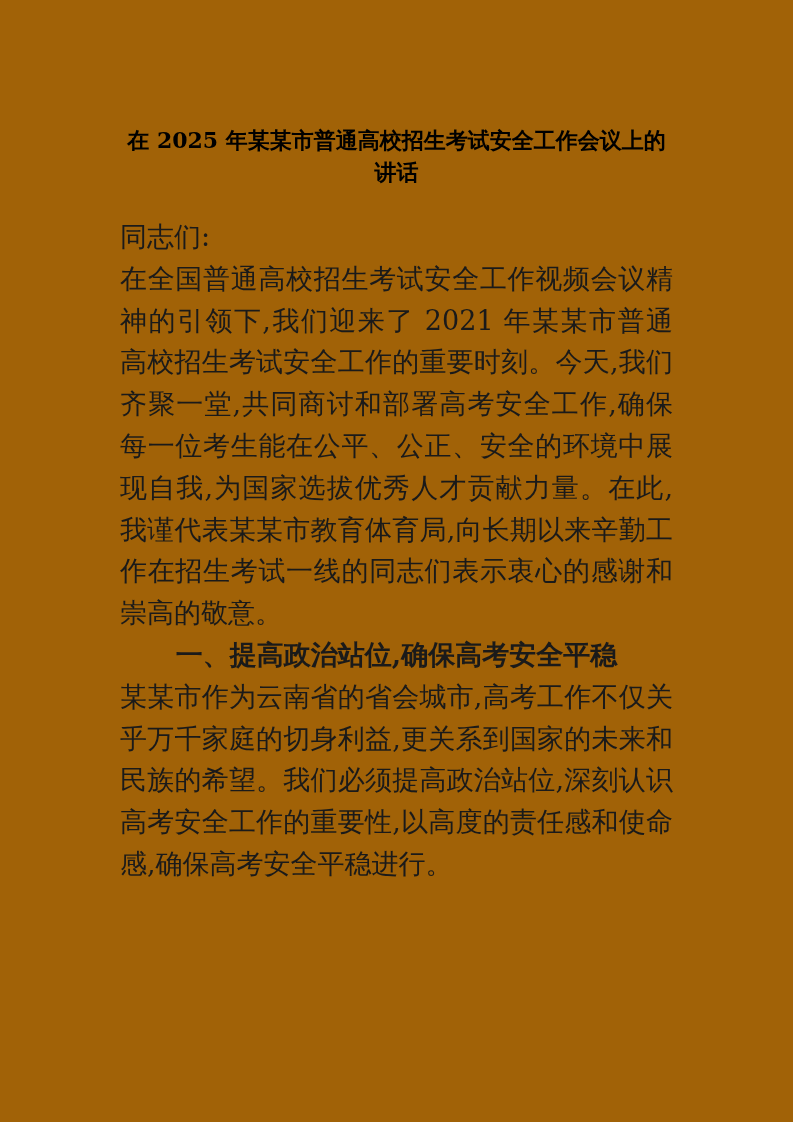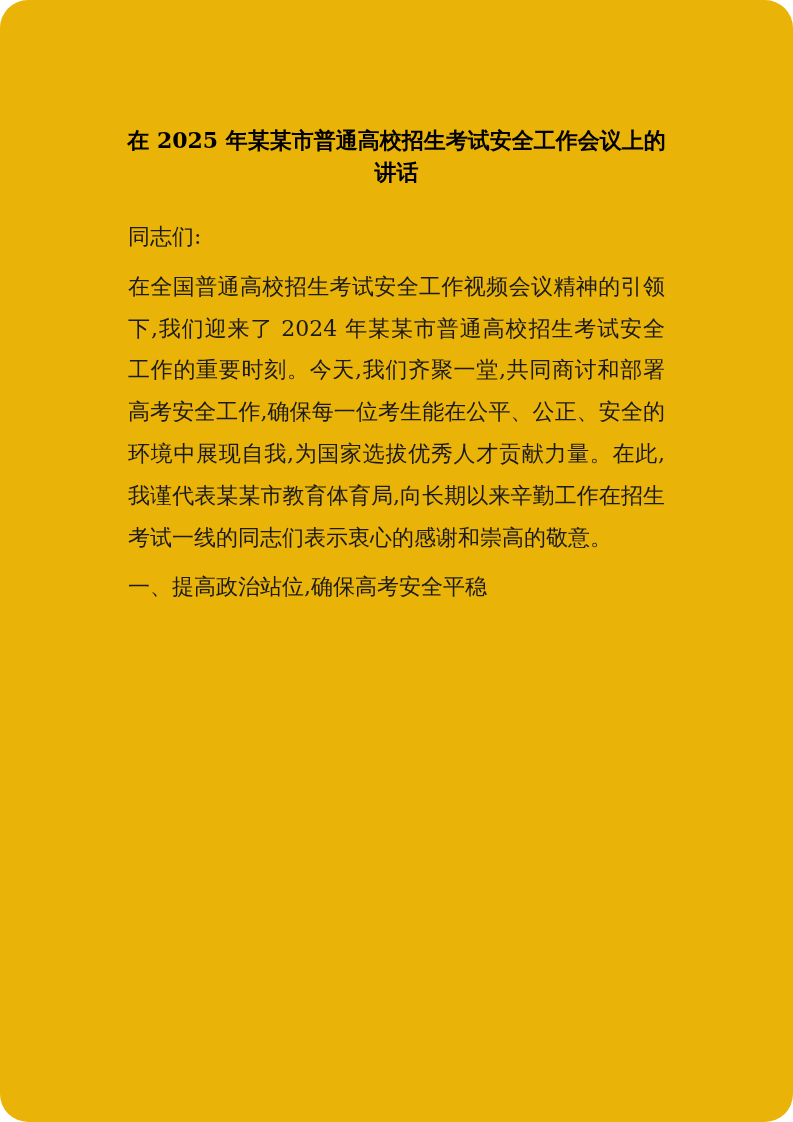--- a/index.html
+++ b/index.html
@@ -4,63 +4,64 @@
 <style>
   html, body {
     margin: 0;
     padding: 0;
     background: #ffffff;
   }
   .page {
     position: relative;
     width: 793px;
     height: 1122px;
-    background: #eab308;
+    background: #a16207;
     overflow: hidden;
     color: #1a1a1a;
     font-family: "DejaVu Serif", serif;
-    border-radius: 28px;
   }
   .content {
     position: absolute;
     left: 120px;
     top: 124px;
     width: 553px;
   }
   .doc-title {
     margin: 0 0 28px 0;
     font-size: 22px;
     line-height: 32px;
     font-weight: 700;
     text-align: center;
     color: #000000;
     font-family: "DejaVu Serif", serif;
   }
   .para {
-    margin: 8px;
-    font-size: 22px;
+    margin: 0;
+    font-size: 27px;
     line-height: 41.8px;
     text-align: justify;
     text-justify: inter-ideograph;
     word-break: break-all;
     color: #1a1a1a;
   }
   .para.heading {
-    text-align: left;
+    text-align: center;
+    font-weight: bold;
   }
 </style>
 </head>
 <body>
 
 <div class="page">
   <div class="content">
     <h1 class="doc-title">在 2025 年某某市普通高校招生考试安全工作会议上的讲话</h1>
 
     <p class="para salutation">同志们:</p>
 
-    <p class="para body">在全国普通高校招生考试安全工作视频会议精神的引领下,我们迎来了 2024 年某某市普通高校招生考试安全工作的重要时刻。今天,我们齐聚一堂,共同商讨和部署高考安全工作,确保每一位考生能在公平、公正、安全的环境中展现自我,为国家选拔优秀人才贡献力量。在此,我谨代表某某市教育体育局,向长期以来辛勤工作在招生考试一线的同志们表示衷心的感谢和崇高的敬意。</p>
+    <p class="para body">在全国普通高校招生考试安全工作视频会议精神的引领下,我们迎来了 2021 年某某市普通高校招生考试安全工作的重要时刻。今天,我们齐聚一堂,共同商讨和部署高考安全工作,确保每一位考生能在公平、公正、安全的环境中展现自我,为国家选拔优秀人才贡献力量。在此,我谨代表某某市教育体育局,向长期以来辛勤工作在招生考试一线的同志们表示衷心的感谢和崇高的敬意。</p>
 
 
     <p class="para heading">一、提高政治站位,确保高考安全平稳</p>
 
+    <p class="para body">某某市作为云南省的省会城市,高考工作不仅关乎万千家庭的切身利益,更关系到国家的未来和民族的希望。我们必须提高政治站位,深刻认识高考安全工作的重要性,以高度的责任感和使命感,确保高考安全平稳进行。</p>
 
   </div>
 </div>
 
 </body></html>

